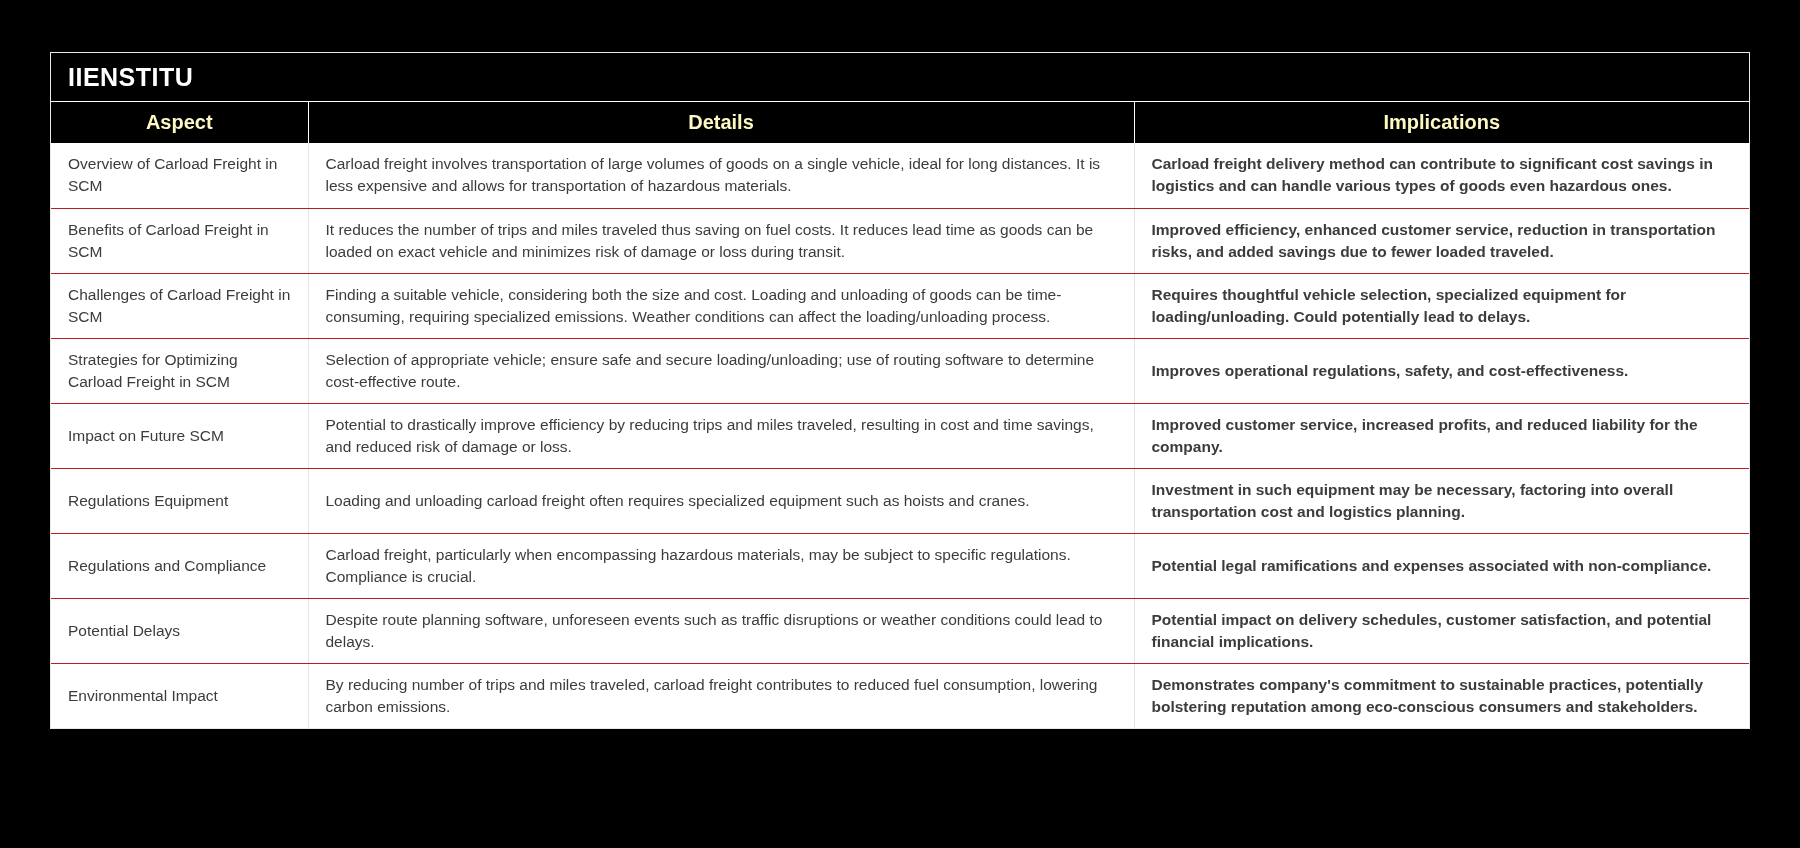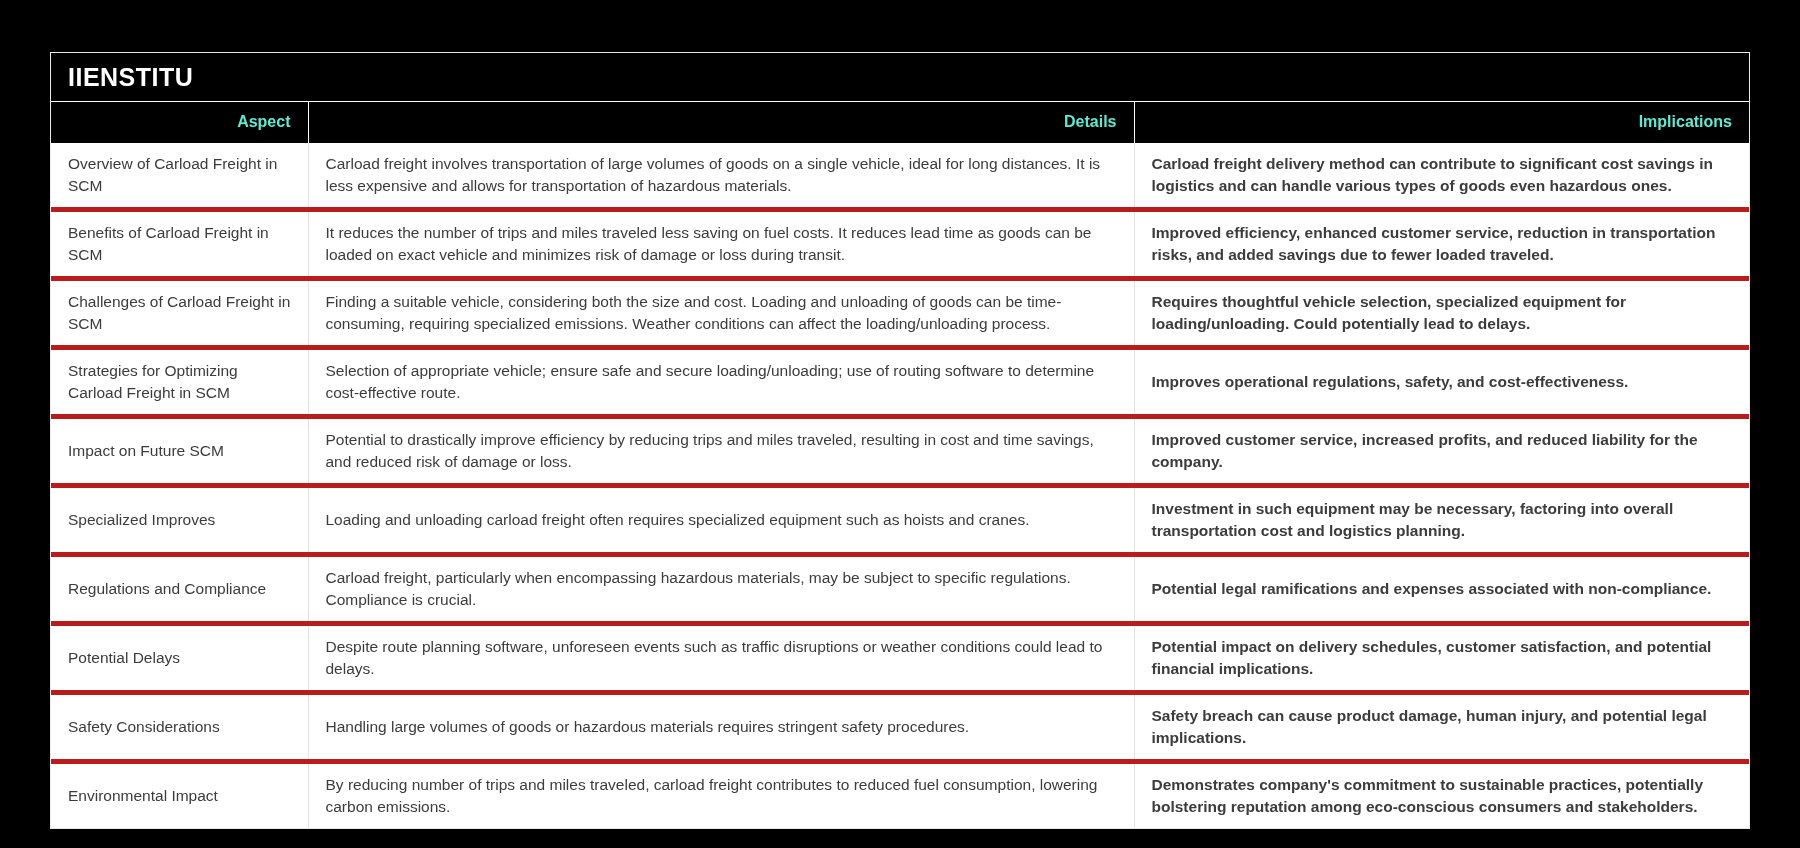--- a/index.html
+++ b/index.html
@@ -33,37 +33,37 @@
   table.data-table {
     width: 100%;
     border-collapse: collapse;
     table-layout: fixed;
   }
   col.col-aspect { width: 257px; }
   col.col-details { width: 826px; }
   col.col-implications { width: 615px; }
   thead th {
     background: #000000;
-    color: #5eead4;
-    font-size: 16px;
+    color: #fef9c3;
+    font-size: 20px;
     font-weight: 700;
-    text-align: right;
+    text-align: center;
     padding: 10px 17px 11px 17px;
     border-right: 1px solid #ffffff;
     line-height: 20px;
   }
   thead th:last-child { border-right: none; }
   tbody td {
     font-size: 15.5px;
     color: #3c3c3c;
     padding: 10px 17px;
     line-height: 22px;
     vertical-align: middle;
     height: 65px;
-    border-bottom: 5px solid #b91c1c;
+    border-bottom: 1px solid #b91c1c;
     border-right: 1px solid #e4e4e4;
     background: #ffffff;
   }
   tbody td:last-child { border-right: none; font-weight: bold; }
   tbody tr:last-child td { border-bottom: none; }
 </style>
 </head>
 <body>
 
 <div class="card">
@@ -84,58 +84,53 @@
       </tr>
     </thead>
     <tbody>
       <tr>
         <td>Overview of Carload Freight in SCM</td>
         <td>Carload freight involves transportation of large volumes of goods on a single vehicle, ideal for long distances. It is less expensive and allows for transportation of hazardous materials.</td>
         <td>Carload freight delivery method can contribute to significant cost savings in logistics and can handle various types of goods even hazardous ones.</td>
       </tr>
       <tr>
         <td>Benefits of Carload Freight in SCM</td>
-        <td>It reduces the number of trips and miles traveled less saving on fuel costs. It reduces lead time as goods can be loaded on exact vehicle and minimizes risk of damage or loss during transit.</td>
+        <td>It reduces the number of trips and miles traveled thus saving on fuel costs. It reduces lead time as goods can be loaded on exact vehicle and minimizes risk of damage or loss during transit.</td>
         <td>Improved efficiency, enhanced customer service, reduction in transportation risks, and added savings due to fewer loaded traveled.</td>
       </tr>
       <tr>
         <td>Challenges of Carload Freight in SCM</td>
         <td>Finding a suitable vehicle, considering both the size and cost. Loading and unloading of goods can be time-consuming, requiring specialized emissions. Weather conditions can affect the loading/unloading process.</td>
         <td>Requires thoughtful vehicle selection, specialized equipment for loading/unloading. Could potentially lead to delays.</td>
       </tr>
       <tr>
         <td>Strategies for Optimizing Carload Freight in SCM</td>
         <td>Selection of appropriate vehicle; ensure safe and secure loading/unloading; use of routing software to determine cost-effective route.</td>
         <td>Improves operational regulations, safety, and cost-effectiveness.</td>
       </tr>
       <tr>
         <td>Impact on Future SCM</td>
         <td>Potential to drastically improve efficiency by reducing trips and miles traveled, resulting in cost and time savings, and reduced risk of damage or loss.</td>
         <td>Improved customer service, increased profits, and reduced liability for the company.</td>
       </tr>
       <tr>
-        <td>Specialized Improves</td>
+        <td>Regulations Equipment</td>
         <td>Loading and unloading carload freight often requires specialized equipment such as hoists and cranes.</td>
         <td>Investment in such equipment may be necessary, factoring into overall transportation cost and logistics planning.</td>
       </tr>
       <tr>
         <td>Regulations and Compliance</td>
         <td>Carload freight, particularly when encompassing hazardous materials, may be subject to specific regulations. Compliance is crucial.</td>
         <td>Potential legal ramifications and expenses associated with non-compliance.</td>
       </tr>
       <tr>
         <td>Potential Delays</td>
         <td>Despite route planning software, unforeseen events such as traffic disruptions or weather conditions could lead to delays.</td>
         <td>Potential impact on delivery schedules, customer satisfaction, and potential financial implications.</td>
       </tr>
       <tr>
-        <td>Safety Considerations</td>
-        <td>Handling large volumes of goods or hazardous materials requires stringent safety procedures.</td>
-        <td>Safety breach can cause product damage, human injury, and potential legal implications.</td>
-      </tr>
-      <tr>
         <td>Environmental Impact</td>
         <td>By reducing number of trips and miles traveled, carload freight contributes to reduced fuel consumption, lowering carbon emissions.</td>
         <td>Demonstrates company's commitment to sustainable practices, potentially bolstering reputation among eco-conscious consumers and stakeholders.</td>
       </tr>
     </tbody>
   </table>
 </div>
 
 </body></html>

